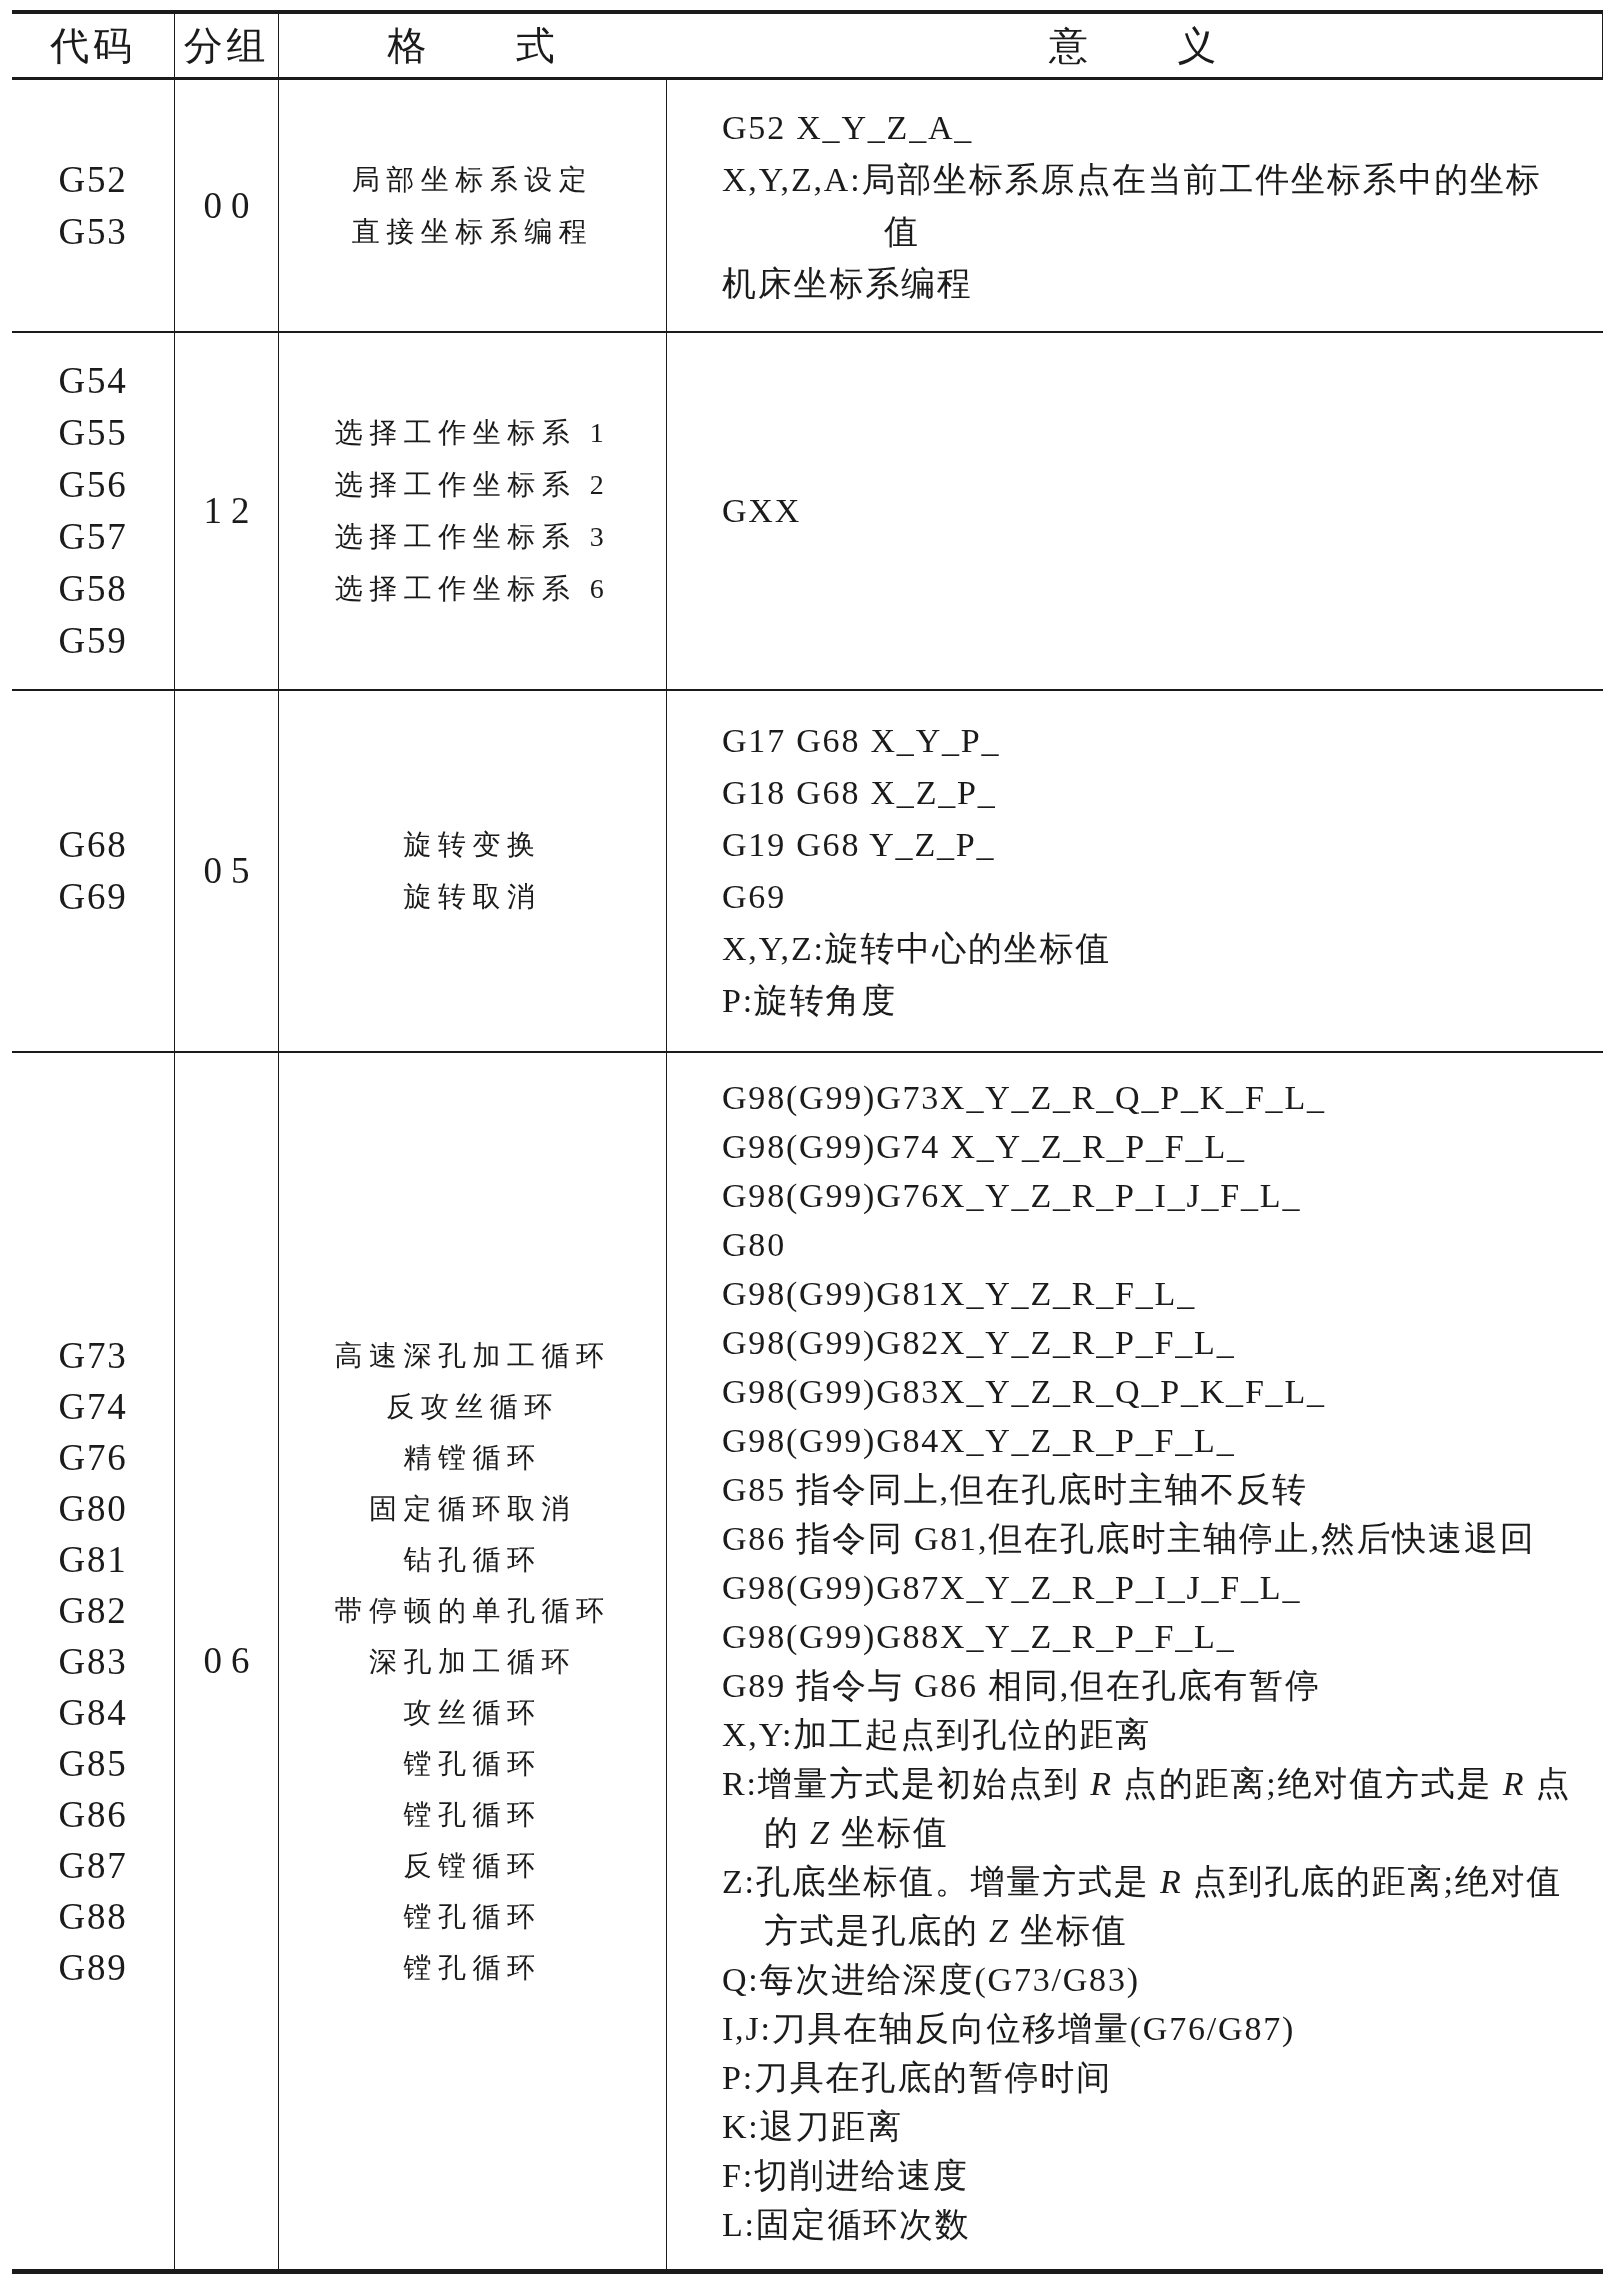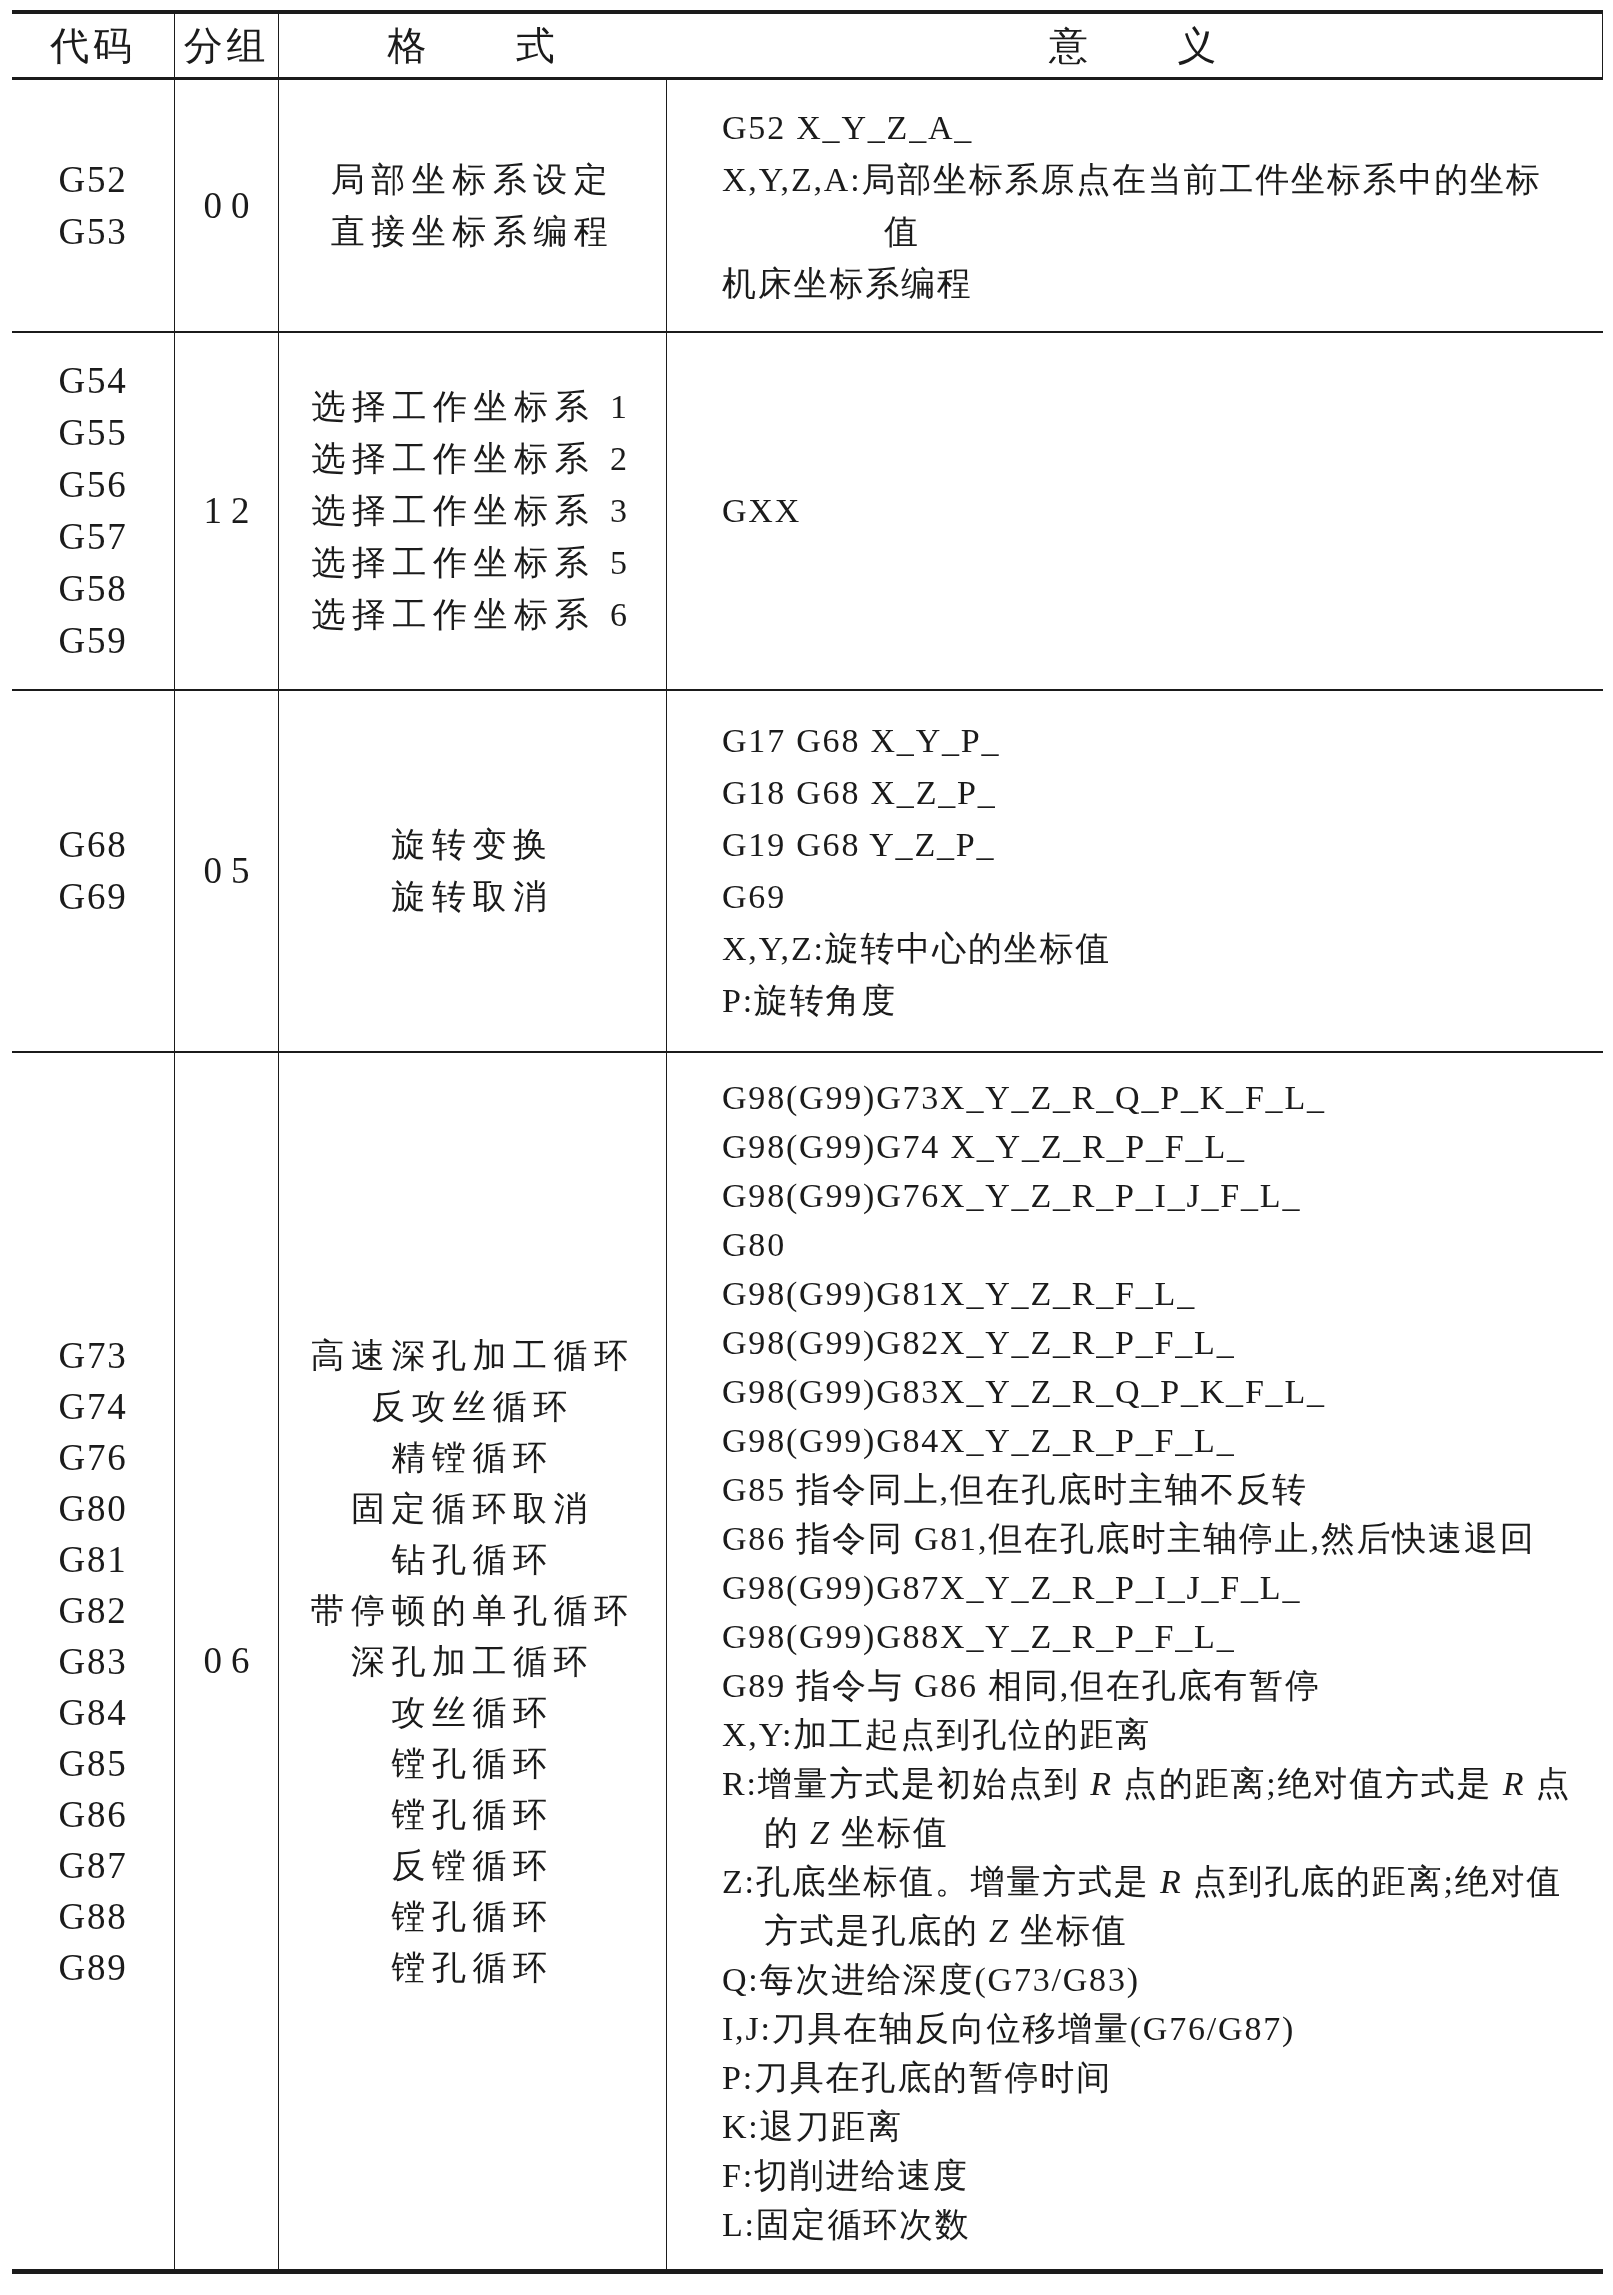--- a/index.html
+++ b/index.html
@@ -38,21 +38,21 @@
   .c1,.c2,.c3{border-right:1.8px solid #1b1b1b;}
   .cell{
     display:flex;flex-direction:column;justify-content:center;
     overflow:hidden;
   }
   .codes-cell,.group-cell,.meanings-cell{align-items:center;text-align:center;}
   .formats-cell{align-items:flex-start;text-align:left;padding-left:55px;padding-right:9.2px;}
   .line{line-height:52px;white-space:nowrap;}
   .code-line{font-size:37px;letter-spacing:1.8px;}
   .group-line{font-size:37px;letter-spacing:9.2px;padding-left:9.2px;}
-  .meaning-line{font-size:34px;letter-spacing:6.5px;}
+  .meaning-line{font-size:28px;letter-spacing:6.5px;}
   .format-line{font-size:34px;letter-spacing:1.8px;}
   .block:nth-of-type(4) .code-line,
   .block:nth-of-type(4) .meaning-line{line-height:51px;}
   .block:nth-of-type(4) .format-line{line-height:49px;}
   .italic{font-style:italic;}
 </style>
 </head>
 <body>
 
 <div class="page">
@@ -92,21 +92,20 @@
             <div class="line code-line">G58</div>
             <div class="line code-line">G59</div>
           </div>
           <div class="cell group-cell c2">
             <div class="line group-line">12</div>
           </div>
           <div class="cell meanings-cell c3">
             <div class="line meaning-line">选择工作坐标系 1</div>
             <div class="line meaning-line">选择工作坐标系 2</div>
             <div class="line meaning-line">选择工作坐标系 3</div>
-            <div class="line meaning-line">选择工作坐标系 5</div>
             <div class="line meaning-line">选择工作坐标系 6</div>
           </div>
           <div class="cell formats-cell c4">
             <div class="line format-line"><div class="run" style="display: inline;">GXX</div></div>
           </div>
         </div>
         <div class="block">
           <div class="cell codes-cell c1">
             <div class="line code-line">G68</div>
             <div class="line code-line">G69</div>

